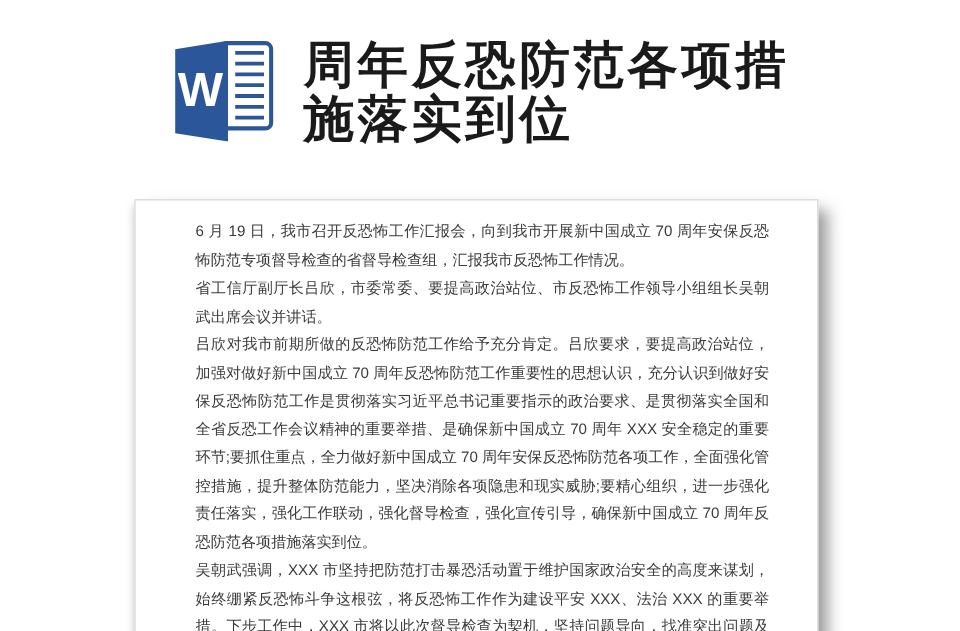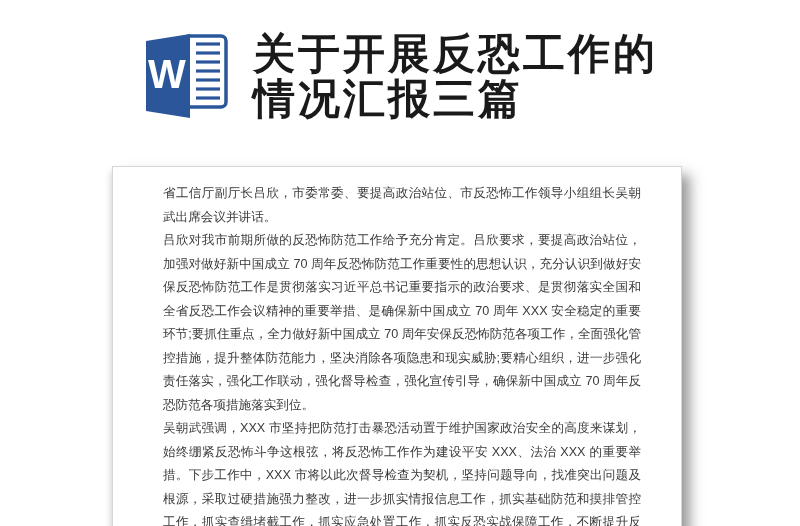--- a/index.html
+++ b/index.html
@@ -86,23 +86,24 @@
         <line x1="52" y1="37" x2="76" y2="37"></line>
         <line x1="52" y1="46" x2="76" y2="46"></line>
         <line x1="52" y1="55" x2="76" y2="55"></line>
         <line x1="52" y1="64" x2="76" y2="64"></line>
       </g>
 
       <polygon class="word-blue-fill" points="2,7 46,0 46,84 2,77"></polygon>
       <text x="23" y="54" text-anchor="middle" font-size="40" font-weight="bold" fill="#ffffff" font-family="Liberation Sans, sans-serif">W</text>
     </svg>
   </span>
-  <h1 class="doc-title">关于开展反恐工作的情况汇报三篇</h1>
+  <h1 class="doc-title">周年反恐防范各项措施落实到位</h1>
 </header>
 
 <div class="page-card">
   <div class="page-text">
+    <p>6 月 19 日，我市召开反恐怖工作汇报会，向到我市开展新中国成立 70 周年安保反恐怖防范专项督导检查的省督导检查组，汇报我市反恐怖工作情况。</p>
     <p>省工信厅副厅长吕欣，市委常委、要提高政治站位、市反恐怖工作领导小组组长吴朝武出席会议并讲话。</p>
     <p>吕欣对我市前期所做的反恐怖防范工作给予充分肯定。吕欣要求，要提高政治站位，加强对做好新中国成立 70 周年反恐怖防范工作重要性的思想认识，充分认识到做好安保反恐怖防范工作是贯彻落实习近平总书记重要指示的政治要求、是贯彻落实全国和全省反恐工作会议精神的重要举措、是确保新中国成立 70 周年 XXX 安全稳定的重要环节;要抓住重点，全力做好新中国成立 70 周年安保反恐怖防范各项工作，全面强化管控措施，提升整体防范能力，坚决消除各项隐患和现实威胁;要精心组织，进一步强化责任落实，强化工作联动，强化督导检查，强化宣传引导，确保新中国成立 70 周年反恐防范各项措施落实到位。</p>
     <p>吴朝武强调，XXX 市坚持把防范打击暴恐活动置于维护国家政治安全的高度来谋划，始终绷紧反恐怖斗争这根弦，将反恐怖工作作为建设平安 XXX、法治 XXX 的重要举措。下步工作中，XXX 市将以此次督导检查为契机，坚持问题导向，找准突出问题及根源，采取过硬措施强力整改，进一步抓实情报信息工作，抓实基础防范和摸排管控工作，抓实查缉堵截工作，抓实应急处置工作，抓实反恐实战保障工作，不断提升反恐维稳能力和水平，坚决防止发生暴恐案事件，为新中国成立 70 周年 XXX 营造安全稳定的政治社会环境。</p>
 
   </div>
 </div>
 
 </body></html>

